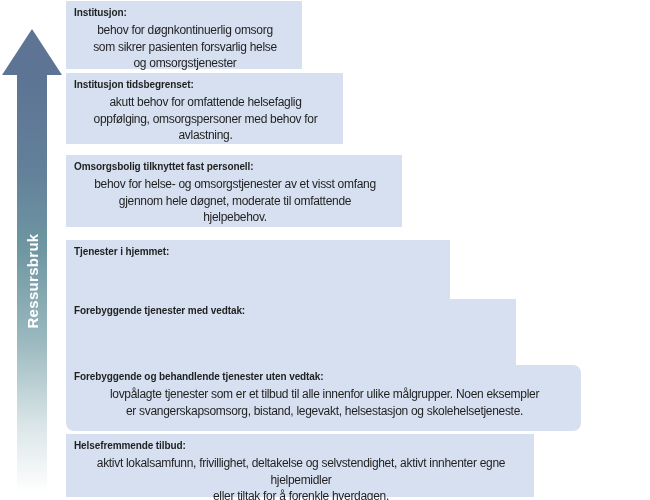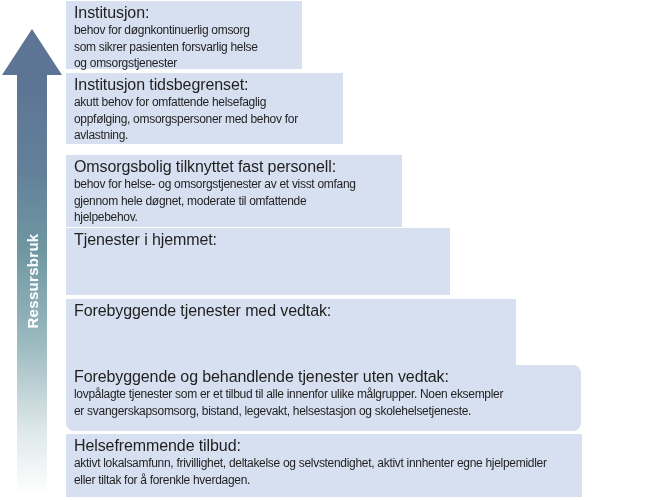--- a/index.html
+++ b/index.html
@@ -40,38 +40,39 @@
   
   .level {
     position: absolute;
     left: 66px;
     background: var(--box-fill, #d7e0f0);
     color: var(--box-text, #1f1f1f);
     padding: 3px 6px 3px 8px;
     box-sizing: border-box;
   }
   .level .title {
-    font-weight: normal;
-    font-size: 16px;
+    font-weight: bold;
+    font-size: 10px;
     line-height: 18px;
     letter-spacing: -0.1px;
   }
   .level .body {
     font-size: 12px;
     line-height: 16.5px;
     letter-spacing: -0.3px;
     white-space: pre-line;
+    text-align: center;
   }
   .lv0 { top: 1px;   width: 236px; height: 68px; }
   .lv1 { top: 73px;  width: 277px; height: 71px; }
   .lv2 { top: 155px; width: 336px; height: 72px; }
-  .lv3 { top: 228px; width: 384px; height: 67px; }
+  .lv3 { top: 240px; width: 384px; height: 67px; }
   .lv4 { top: 299px; width: 450px; height: 79px; }
   .lv5 { top: 365px; width: 515px; height: 66px; border-radius: 8px; }
-  .lv6 { top: 434px; width: 516px; height: 63px; }
+  .lv6 { top: 434px; width: 468px; height: 63px; }
 </style>
 </head>
 <body>
 
 <div id="stage">
 
   <div id="arrow-wrap">
     <svg width="60" height="462" viewBox="0 0 60 462">
       <defs>
         <linearGradient id="arrowGrad" x1="0" y1="0" x2="0" y2="1">

